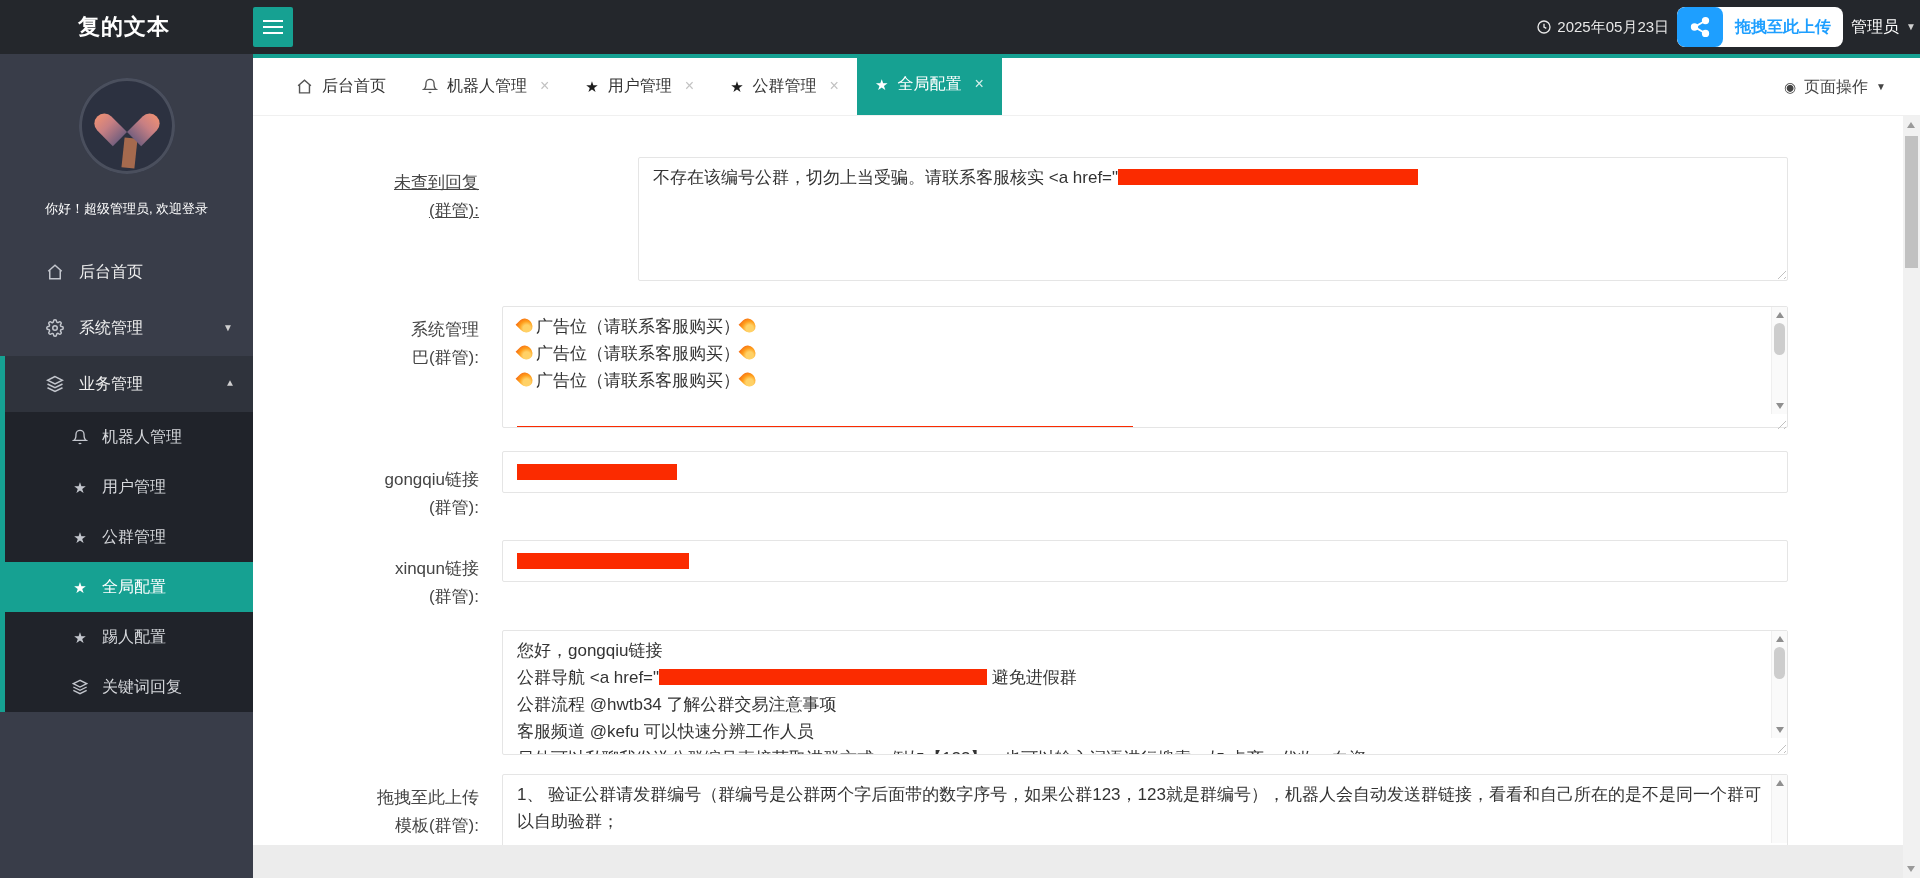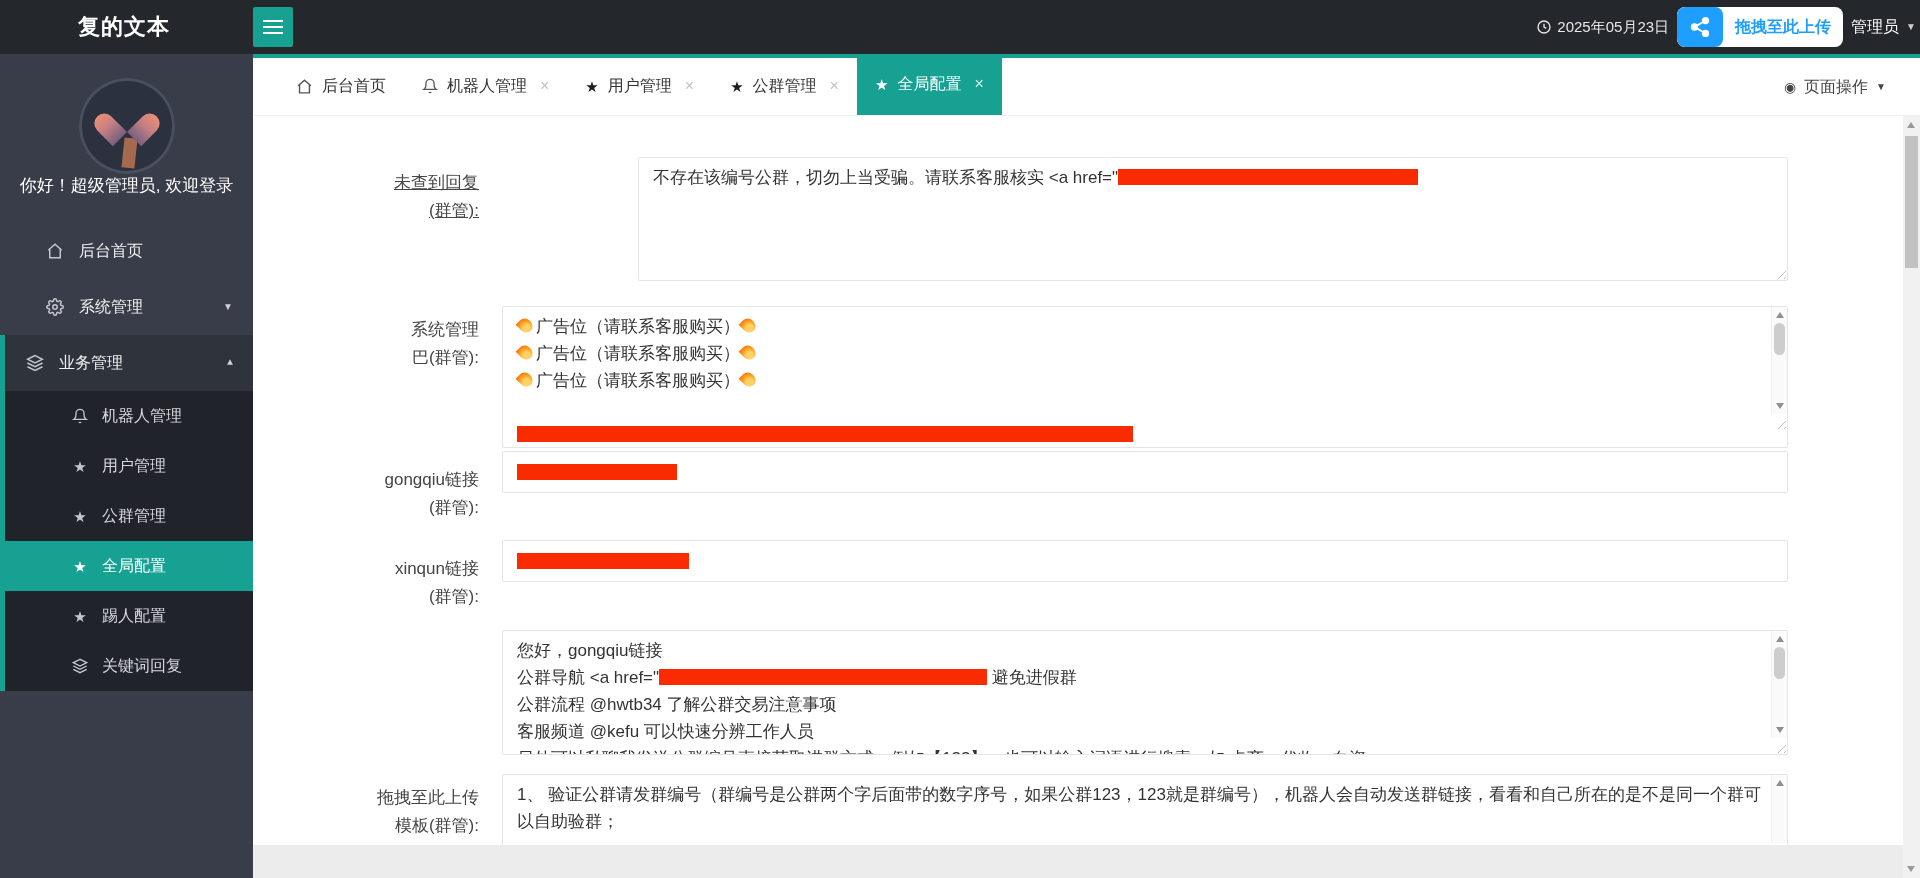--- a/index.html
+++ b/index.html
@@ -25,27 +25,27 @@
   
   .sidebar { width:253px; background:#393d49; flex-shrink:0; position:relative; }
   .avatar-wrap { padding-top:24px; display:flex; justify-content:center; }
   .avatar { width:96px; height:96px; border-radius:50%; background:#2c3140; position:relative; overflow:hidden; box-shadow:0 0 0 3px #4a4f5d inset; }
   .arm { position:absolute; bottom:6px; left:44px; width:13px; height:30px; background:#a56a4e; transform:rotate(6deg); }
   .heart { width:40px; height:36px; position:absolute; top:22px; left:28px; }
   .heart::before,.heart::after { content:""; position:absolute; top:0; width:20px; height:32px; border-radius:20px 20px 0 0;
       background:linear-gradient(180deg,#ec8f74 0%,#c77f83 45%,#77607e 100%); }
   .heart::before { left:20px; transform:rotate(45deg); transform-origin:0 100%; }
   .heart::after  { left:0;  transform:rotate(-45deg); transform-origin:100% 100%; }
-  .greeting { text-align:center; color:#fff; font-size:17px; }
+  .greeting { margin-top:26px; text-align:center; color:#fff; font-size:13px; }
   .nav { margin-top:26px; }
   .nav-item { height:56px; display:flex; align-items:center; padding-left:44px; color:#f0f0f0; font-size:16px; cursor:pointer; position:relative; }
   .nicon { width:22px; margin-right:13px; color:#c3c6cd; display:flex; justify-content:center; align-items:center; flex-shrink:0; }
   .nav-caret { position:absolute; right:20px; }
   .grp { border-left:5px solid #16a192; }
-  .grp .nav-item { padding-left:19px; background:#2f333c;font-family:Liberation Mono, monospace; }
+  .grp .nav-item { padding-left:39px; background:#2f333c;font-family:Liberation Mono, monospace; }
   .submenu { background:#20232a; }
   .sub-item { height:50px; display:flex; align-items:center; padding-left:64px; color:#d6d8dc; font-size:16px; cursor:pointer; }
   .sub-item .nicon { margin-right:11px; }
   .sub-item.active { background:#16a192; color:#fff; }
   .sub-item.active .nicon { color:#fff; }
   .star { font-size:15px; line-height:1; }
 
   
   .main { flex:1; position:relative; background:#fff; overflow:hidden; }
   .accent-line { height:4px; background:#16a192; }
@@ -268,21 +268,21 @@
         <span>(群管):</span>
       </div>
       <div class="tbox" style="left:385px; top:41px; width:1150px; height:124px;">
       <span>不存在该编号公群，切勿上当受骗。请联系客服核实 &lt;a href="</span><span class="redact" style="width: 300px;"></span></div>
       <div class="grip" style="position:absolute; left:1521px; top:151px;"></div>
 
       <div class="flabel" style="top:200px;">
         <span>系统管理</span><br>
         <span>巴(群管):</span>
       </div>
-      <div class="tbox" style="left:249px; top:190px; width:1286px; height:142px;">
+      <div class="tbox" style="left:249px; top:190px; width:1286px; height:122px;">
       <span class="flame"></span><span>广告位（请联系客服购买）</span><span class="flame"></span><br><span class="flame"></span><span>广告位（请联系客服购买）</span><span class="flame"></span><br><span class="flame"></span><span>广告位（请联系客服购买）</span><span class="flame"></span><br><br><span class="redact" style="width: 616px;"></span></div>
       <div class="tscroll" style="position:absolute; left:1518px; top:191px; height:107px;">
         <span class="sarrow up"></span>
         <span class="sarrow down"></span>
         <span class="tthumb"></span>
       </div>
       <div class="grip" style="position:absolute; left:1521px; top:301px;"></div>
 
       <div class="flabel" style="top:350px;">
         <span>gongqiu链接</span><br>

